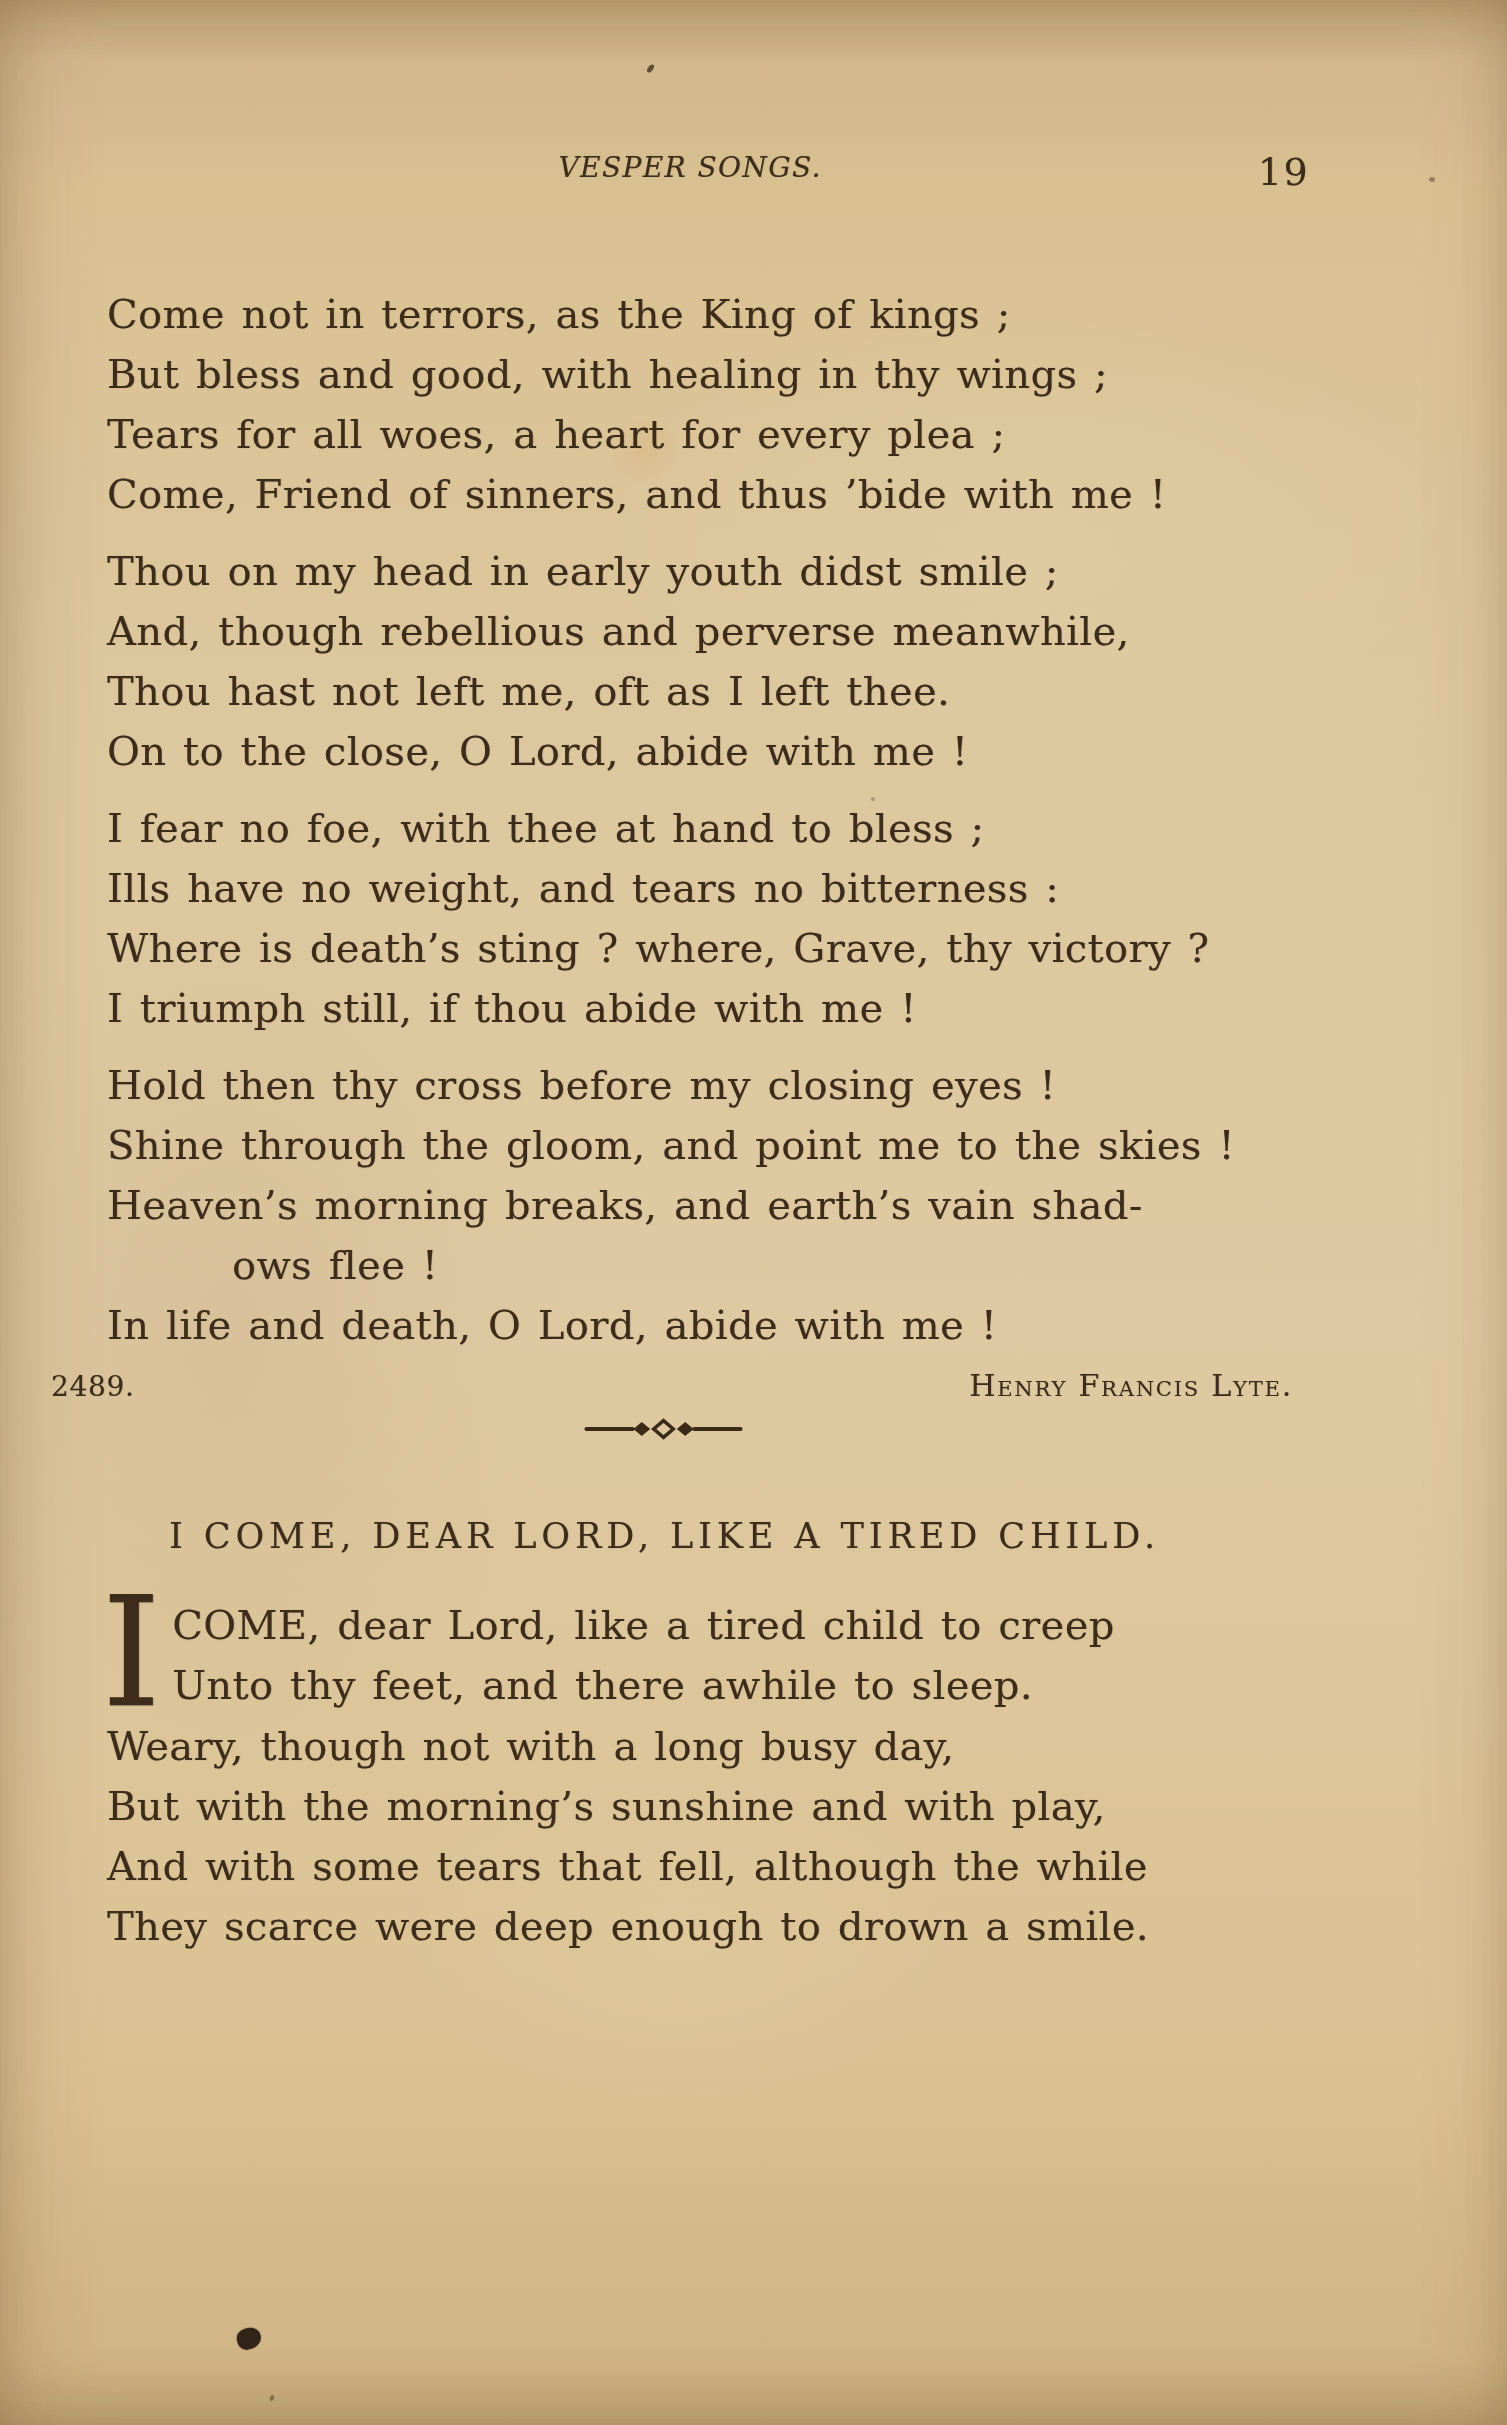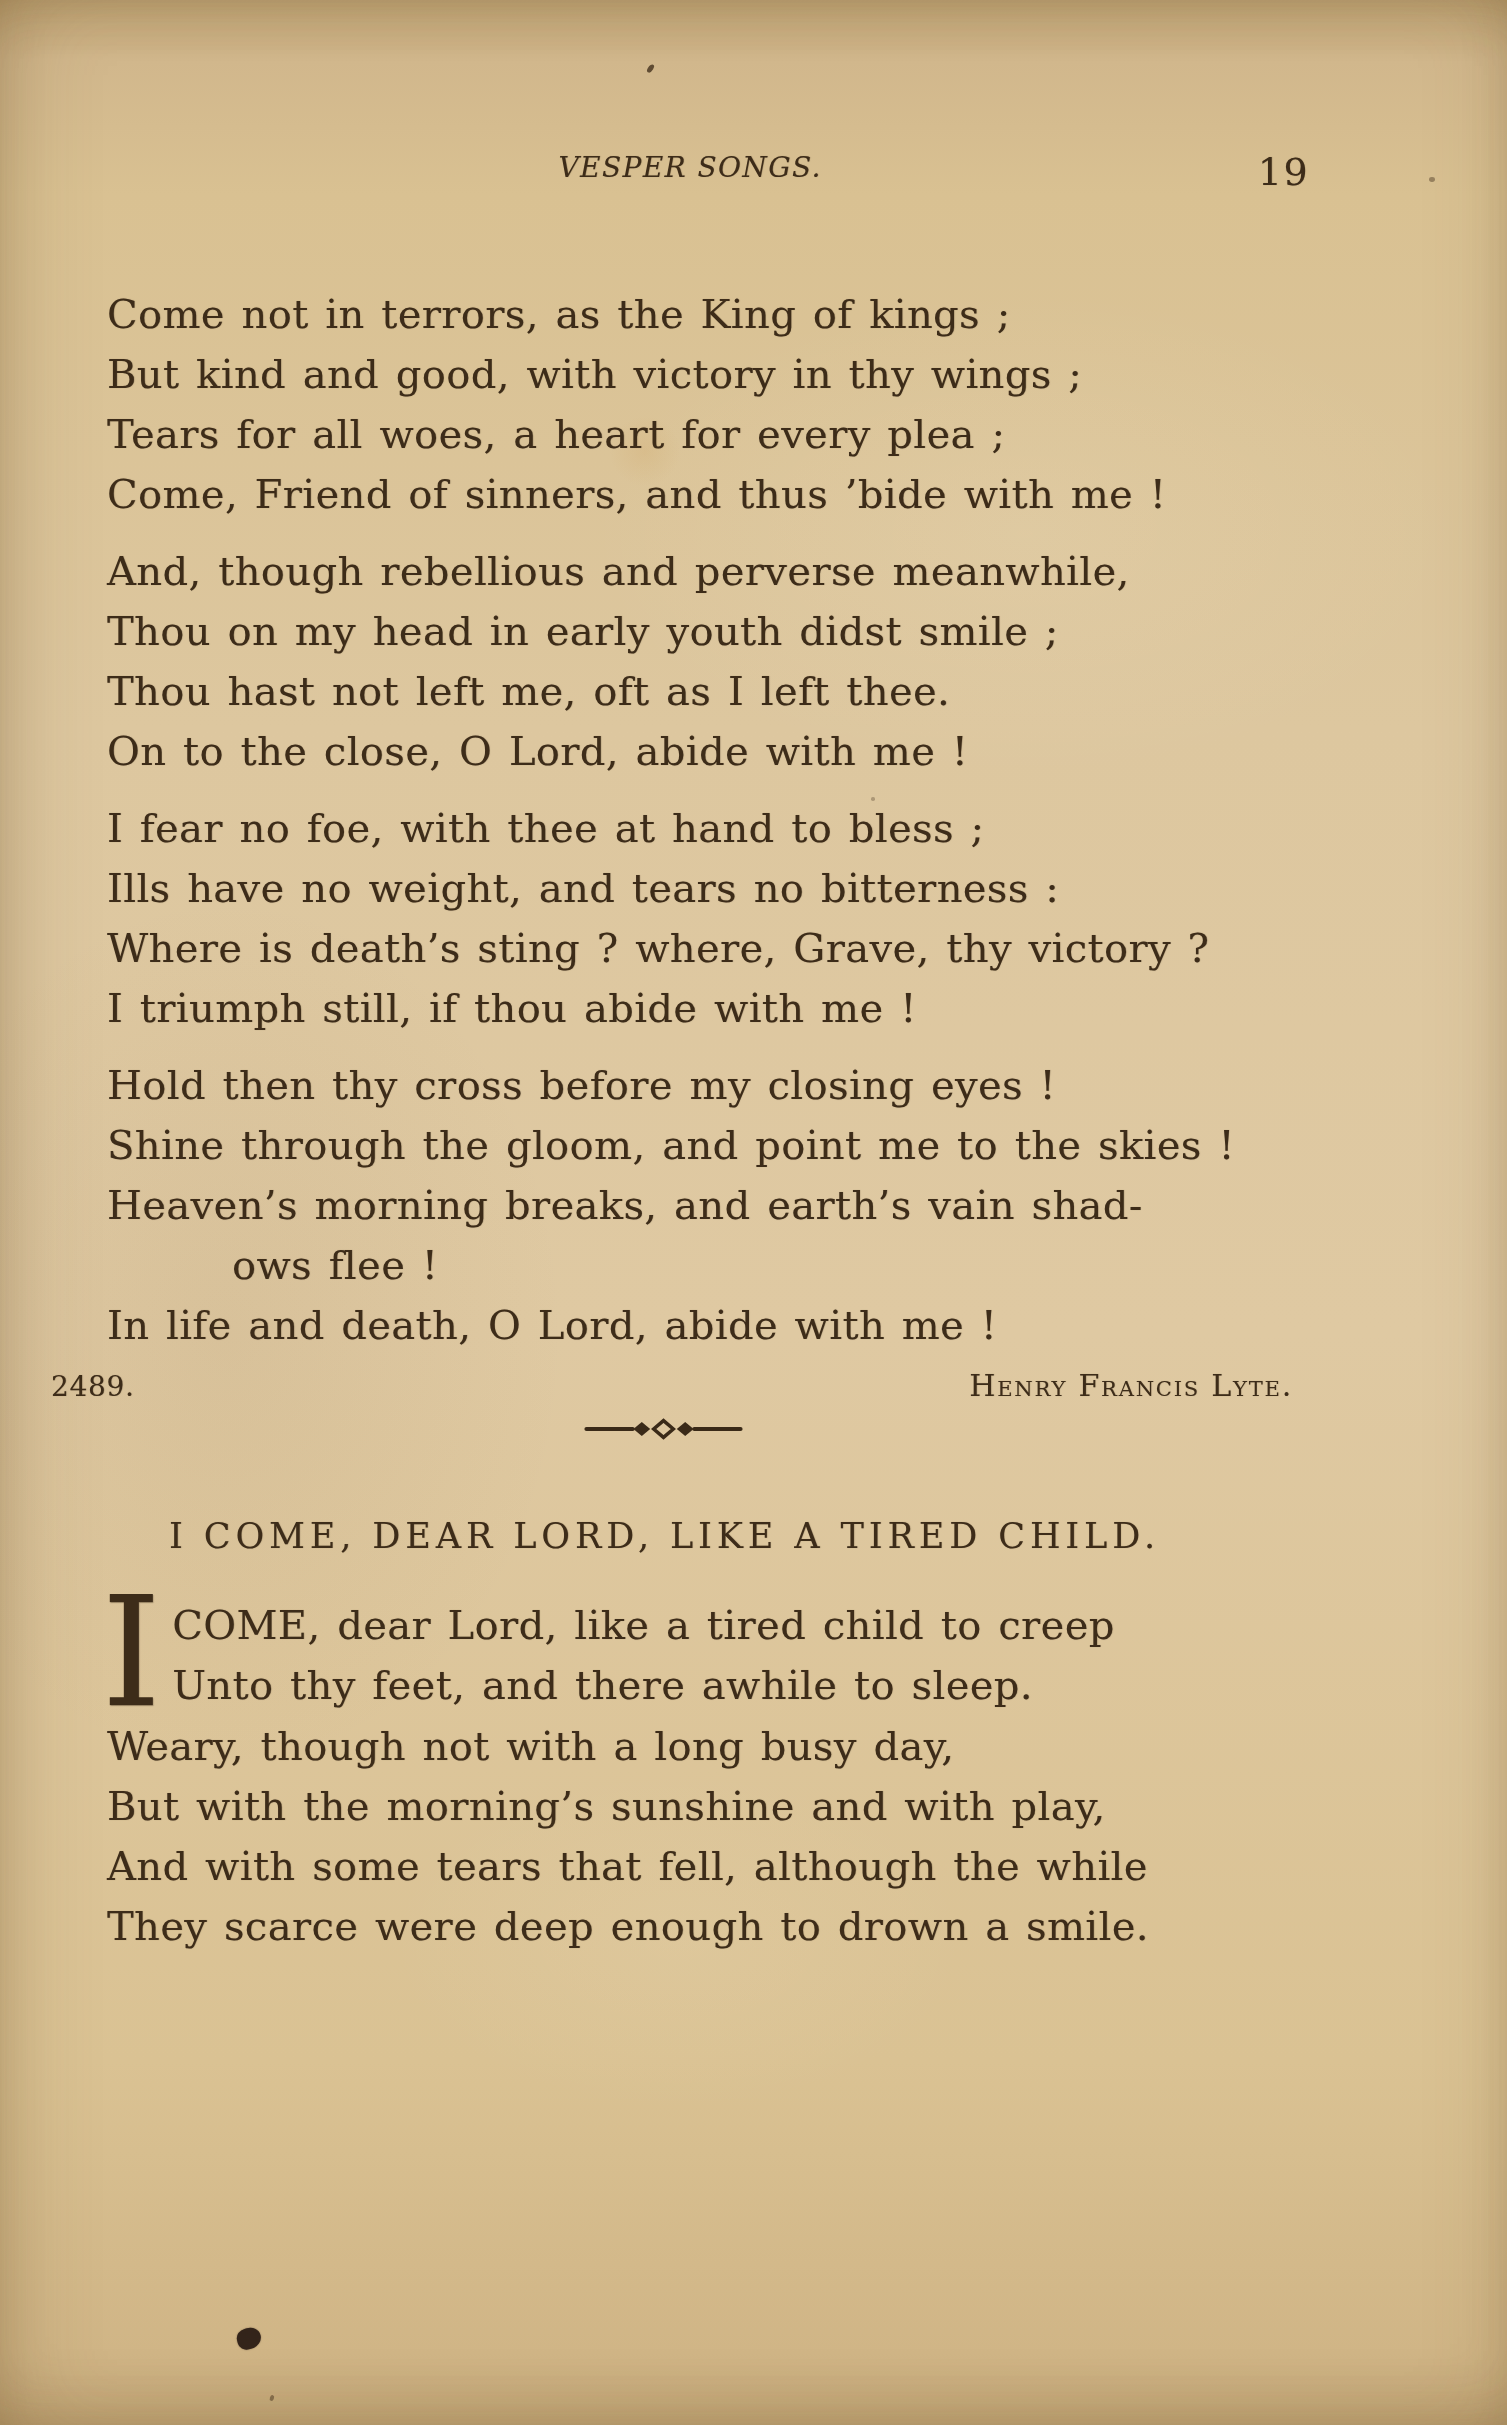--- a/index.html
+++ b/index.html
@@ -97,28 +97,28 @@
     <div class="running-head ink">VESPER SONGS.</div>
     <div class="page-number ink">19</div>
   </header>
 
   <main class="content">
 
     <section class="poem">
 
       <div class="stanza">
         <div class="line ink">Come not in terrors, as the King of kings ;</div>
-        <div class="line ink">But kind and good, with victory in thy wings ;</div>
+        <div class="line ink">But bless and good, with healing in thy wings ;</div>
         <div class="line ink">Tears for all woes, a heart for every plea ;</div>
         <div class="line ink">Come, Friend of sinners, and thus ’bide with me !</div>
       </div>
 
       <div class="stanza">
+        <div class="line ink">Thou on my head in early youth didst smile ;</div>
         <div class="line ink">And, though rebellious and perverse meanwhile,</div>
-        <div class="line ink">Thou on my head in early youth didst smile ;</div>
         <div class="line ink">Thou hast not left me, oft as I left thee.</div>
         <div class="line ink">On to the close, O Lord, abide with me !</div>
       </div>
 
 
       <div class="stanza">
         <div class="line ink">I fear no foe, with thee at hand to bless ;</div>
         <div class="line ink">Ills have no weight, and tears no bitterness :</div>
         <div class="line ink">Where is death’s sting ? where, Grave, thy victory ?</div>
         <div class="line ink">I triumph still, if thou abide with me !</div>

